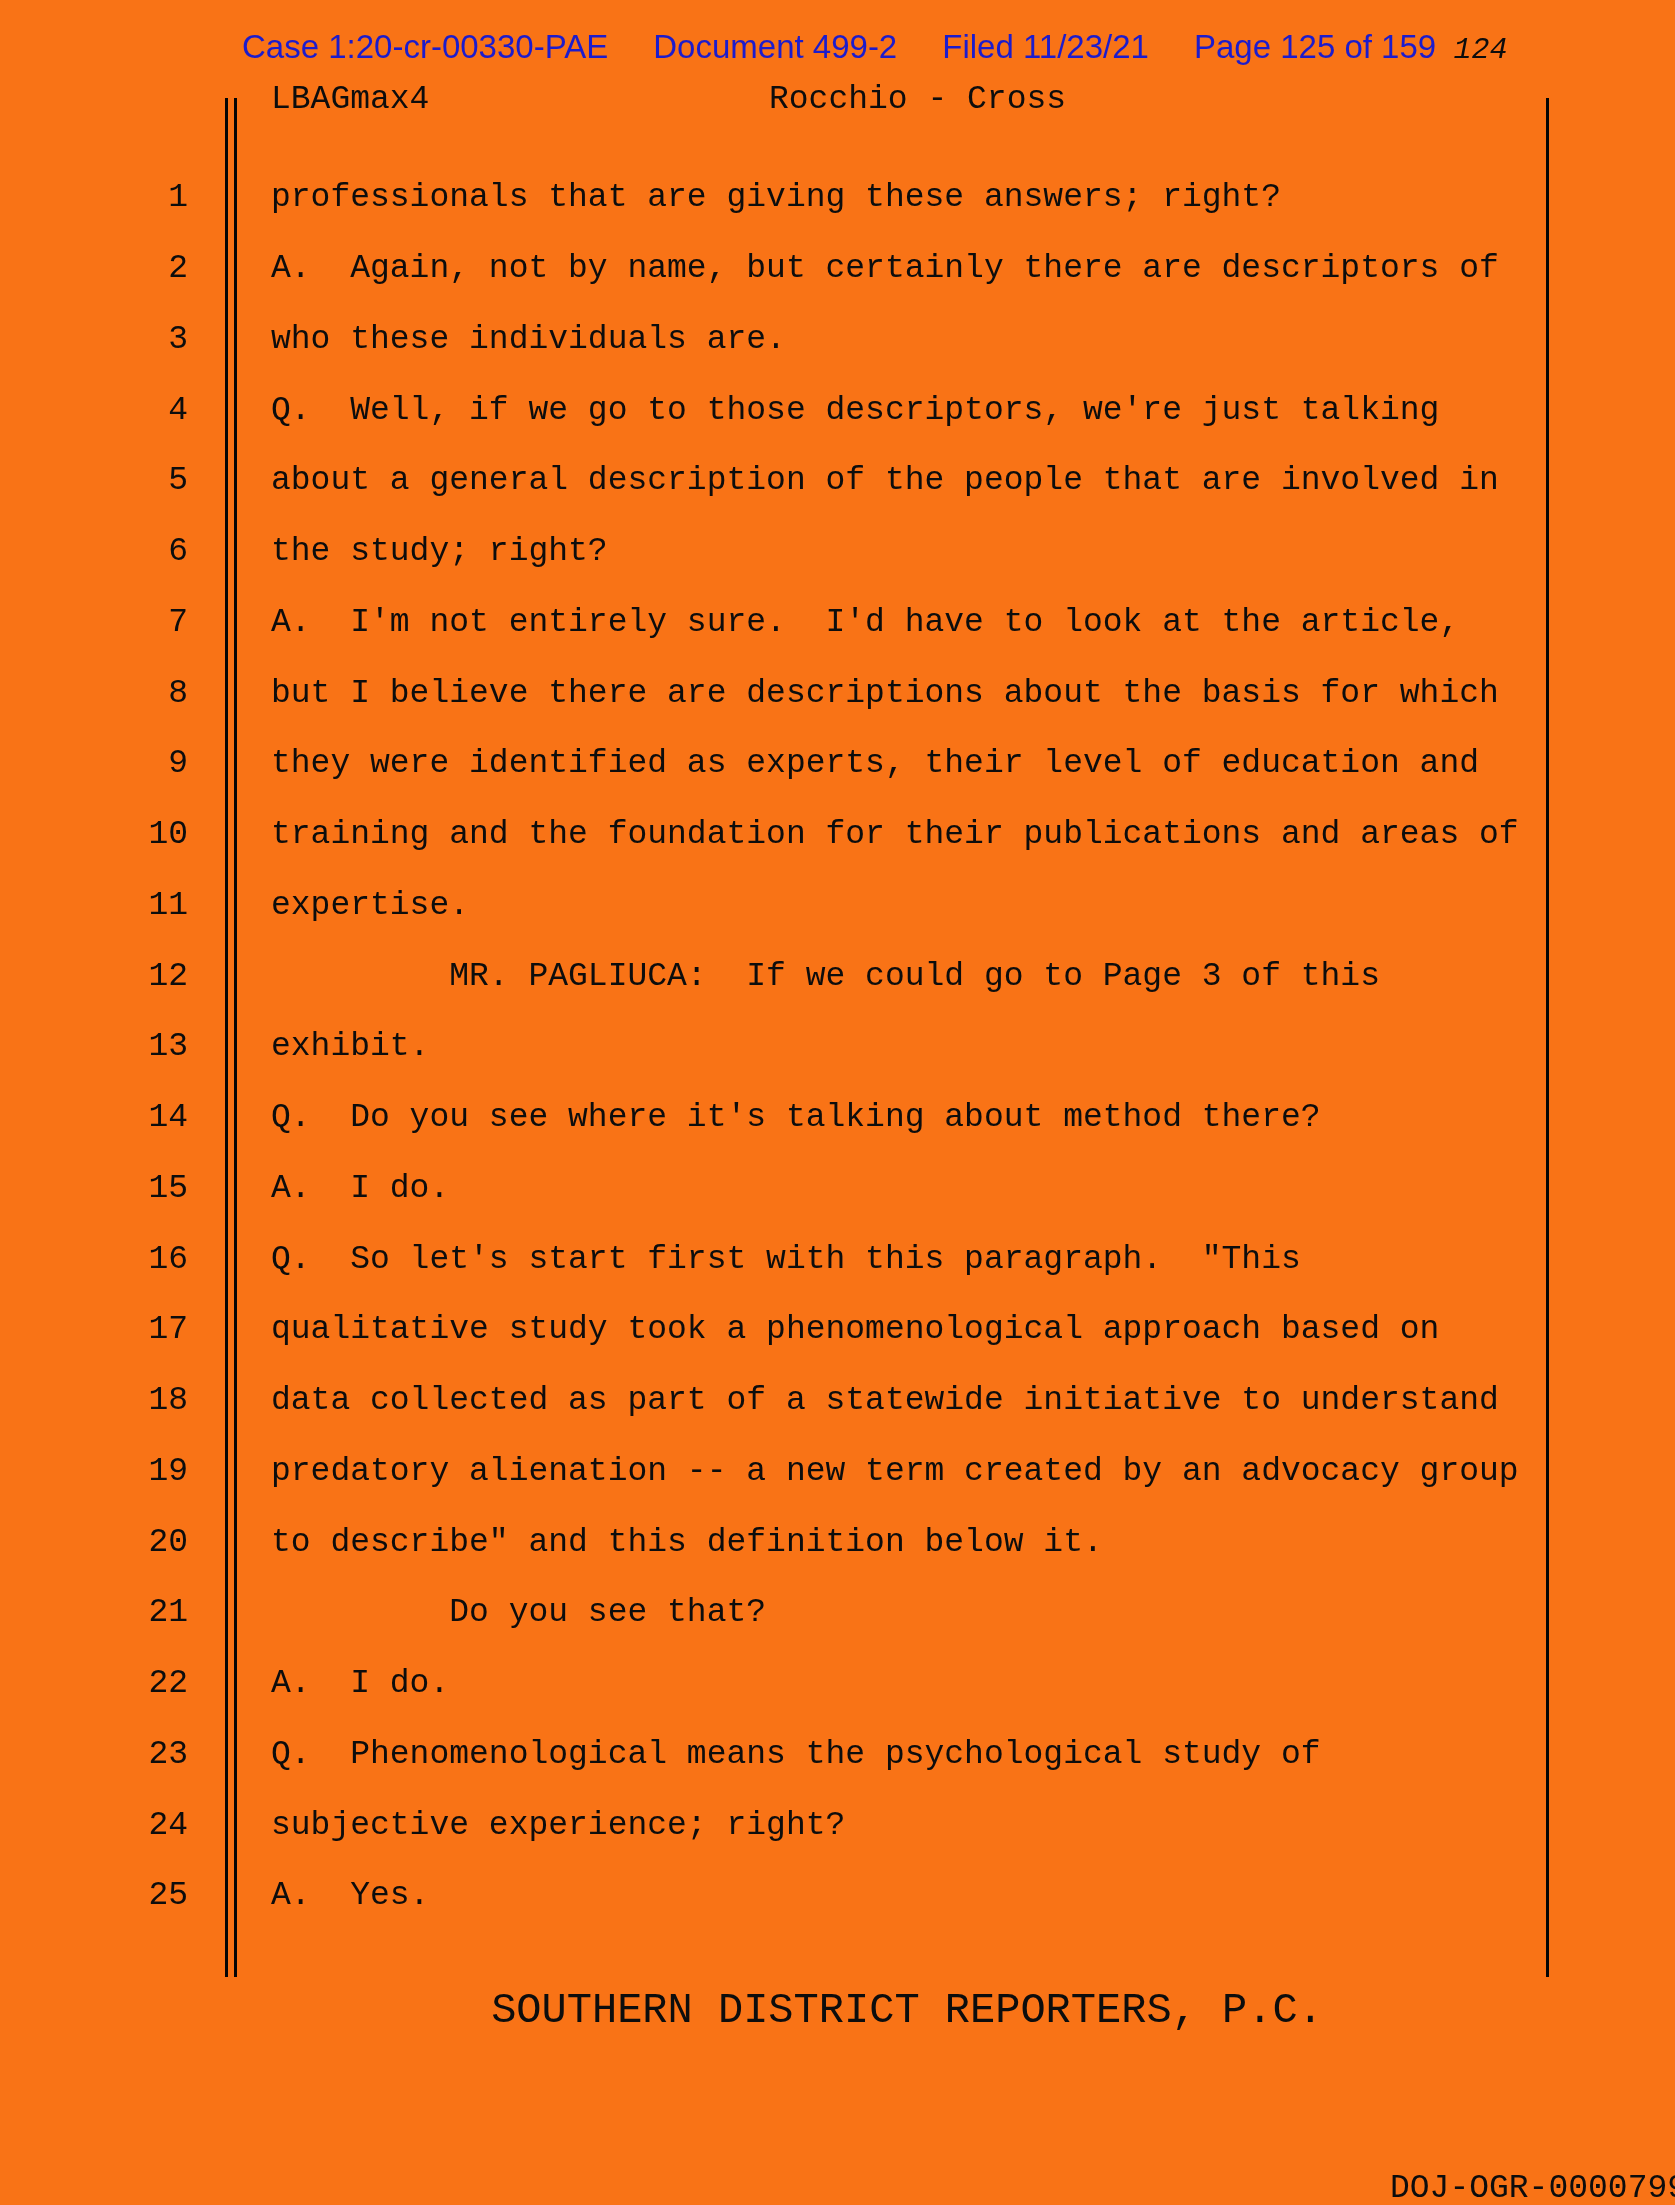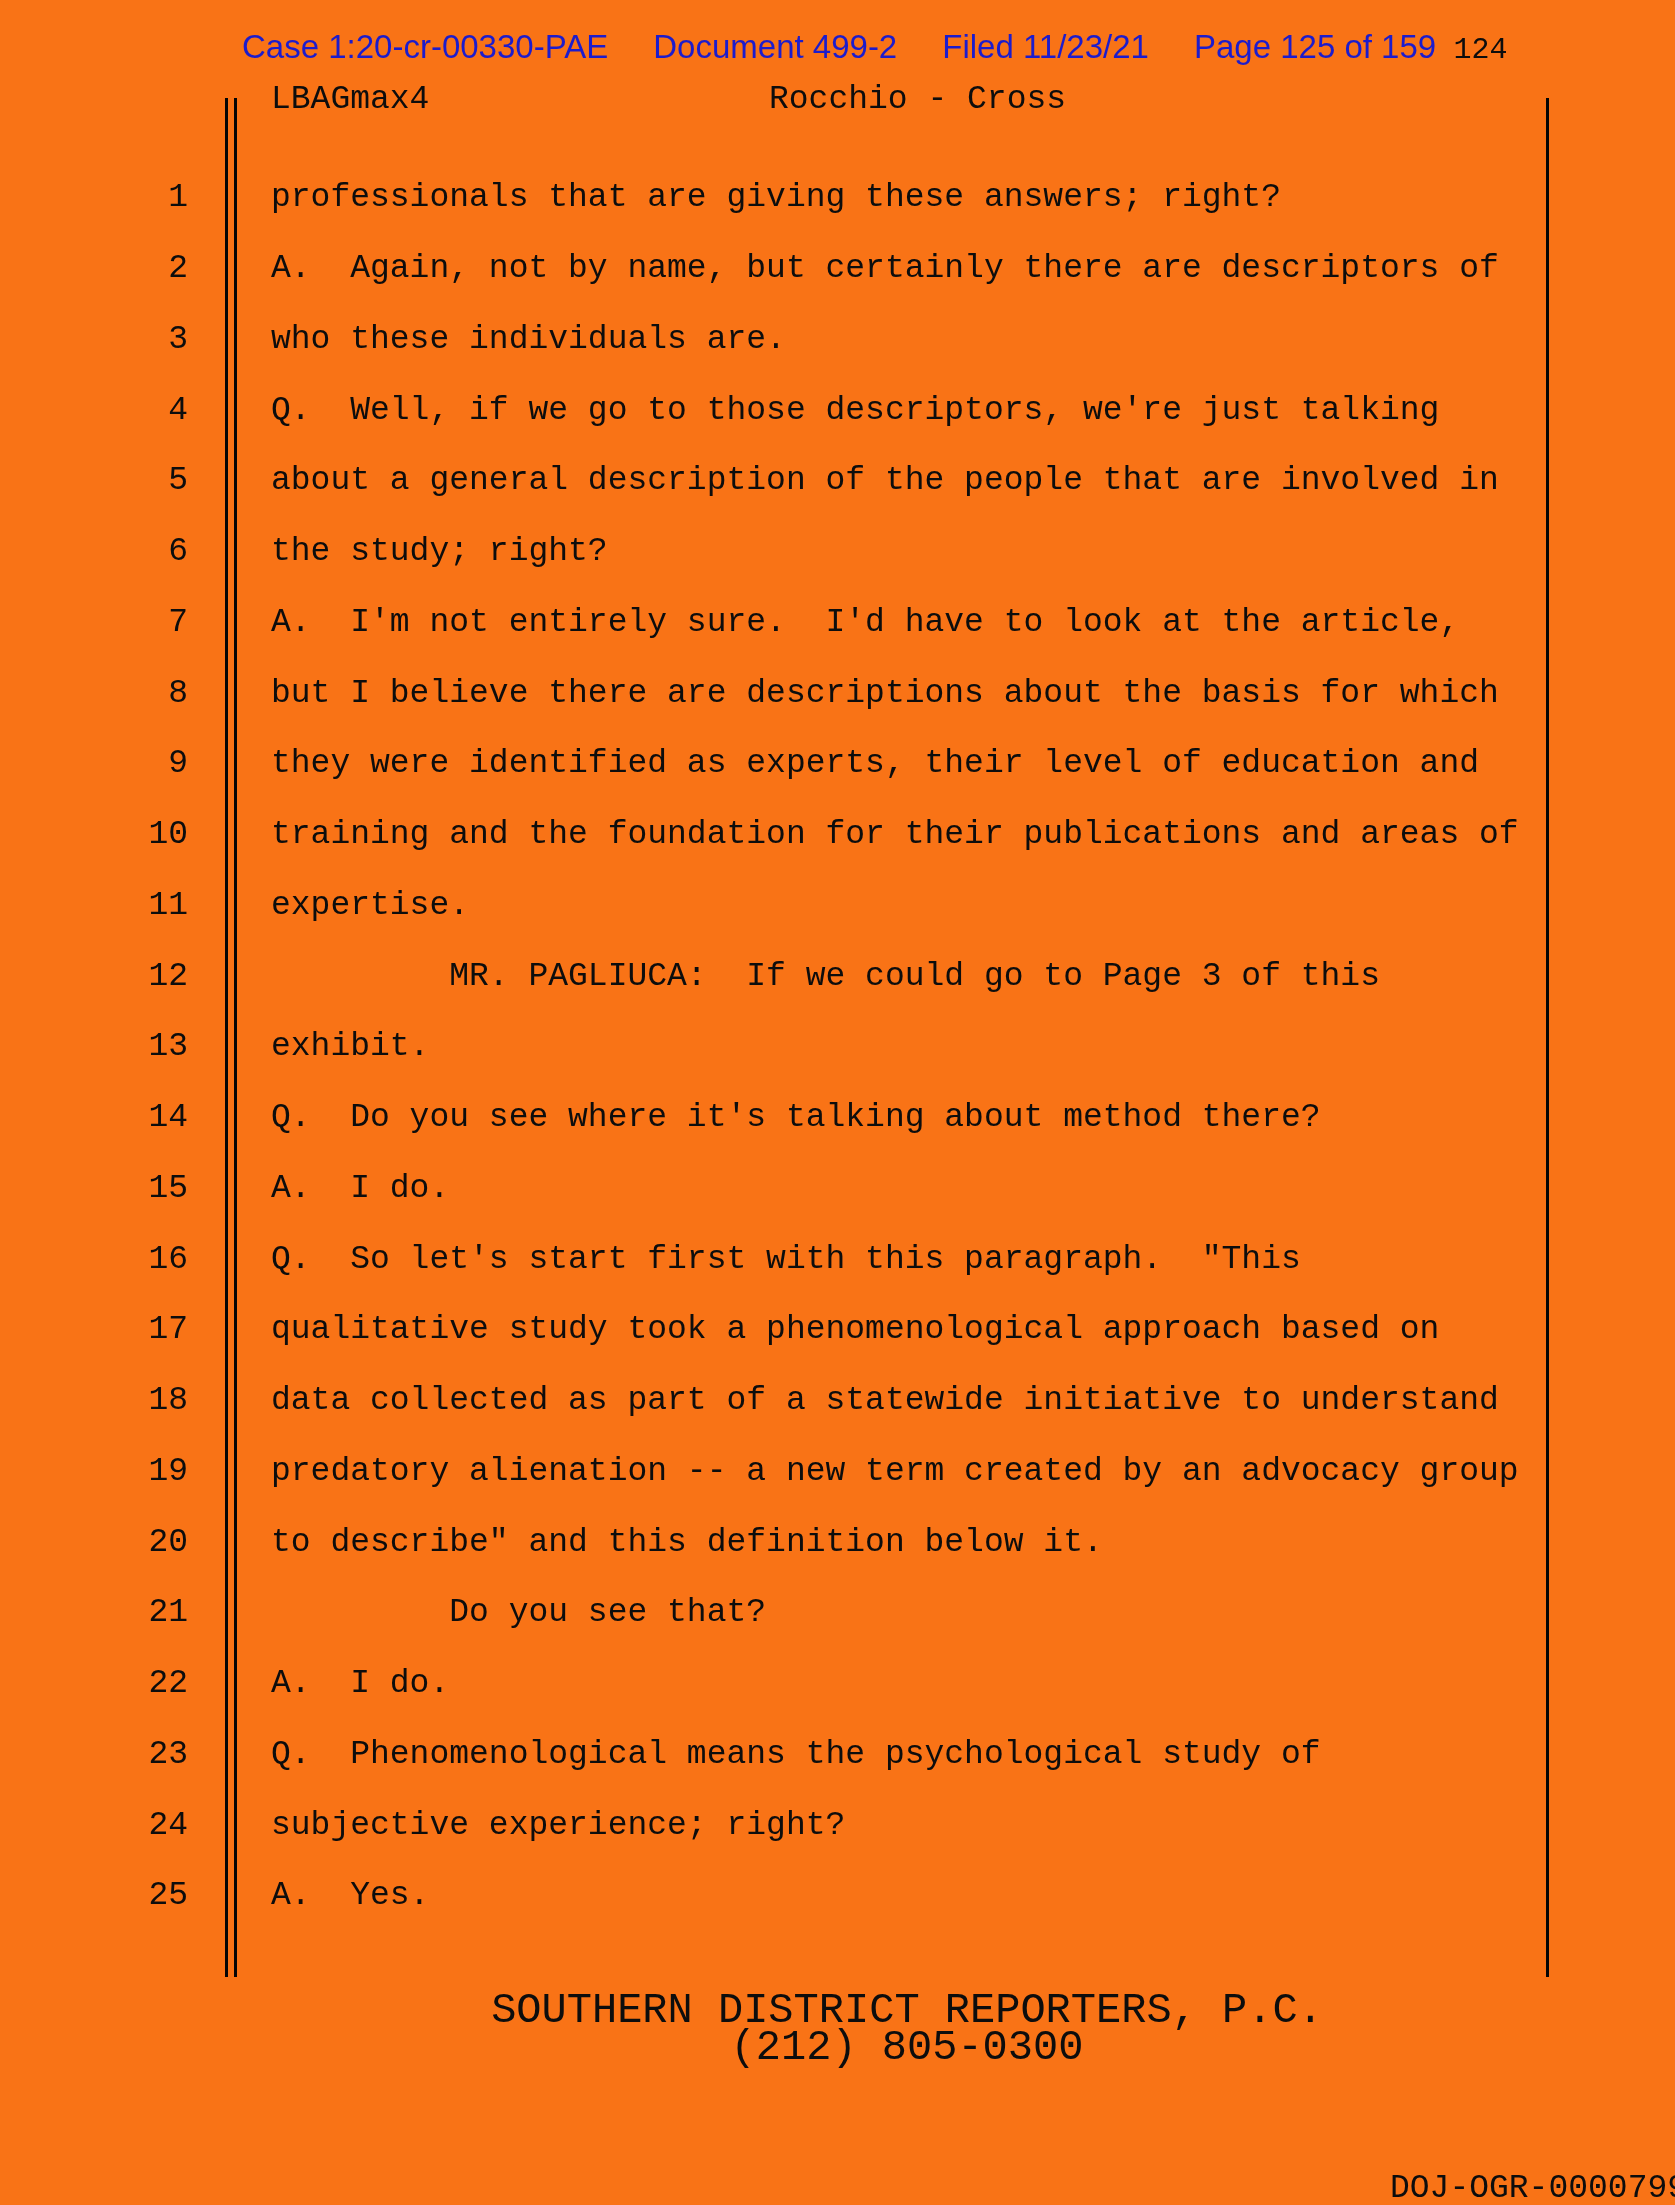--- a/index.html
+++ b/index.html
@@ -27,20 +27,21 @@
     line-height: 1;
     color: var(--stamp-blue);
   }
   .stamp-seg { margin-right: 45px; }
   .stamp-seg:nth-child(4) { margin-right: 16px; }
   .stamp-pagenum {
     font-family: "Liberation Mono", monospace;
     font-size: 30px;
     color: var(--ink);
     margin-left: 1.3px;
+    font-style: italic;
   }
 
   
   .session-label {
     position: absolute;
     top: 83px; left: 271px;
     font-size: 33px; line-height: 1;
     white-space: pre;
   }
   .exam-title {
@@ -199,18 +200,17 @@
         <span class="t-num">24</span>
         <span class="t-text">subjective experience; right?</span>
       </div>
       <div class="t-row" style="top: 1879px;">
         <span class="t-num">25</span>
         <span class="t-text">A.  Yes.</span>
       </div>
     </div>
 
   <div class="footer-line l1">SOUTHERN DISTRICT REPORTERS, P.C.</div>
-  <div class="footer-line l2">(212) 805-0300</div>
 
   <div class="bates">DOJ-OGR-00007993</div>
 
 </div>
 
 
 </body></html>

